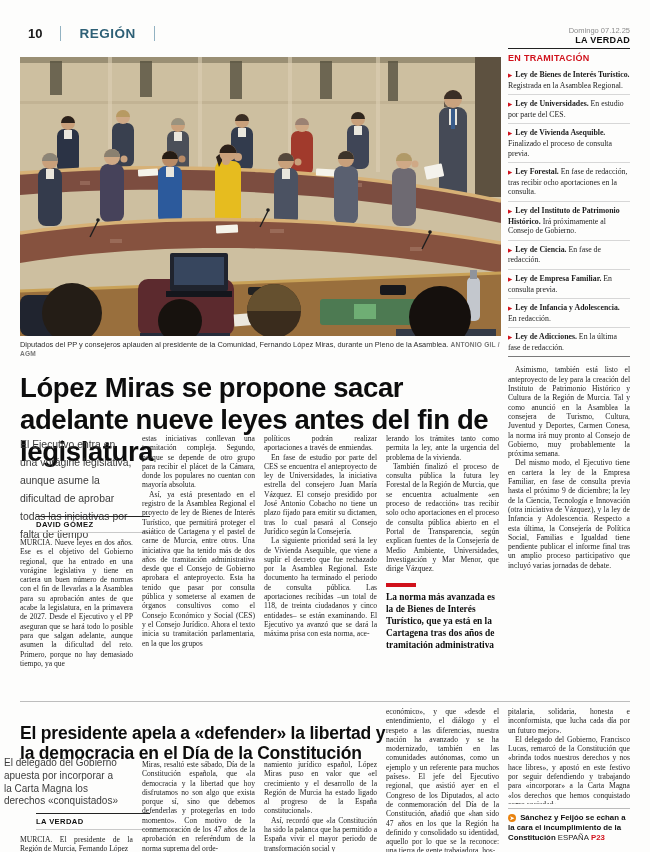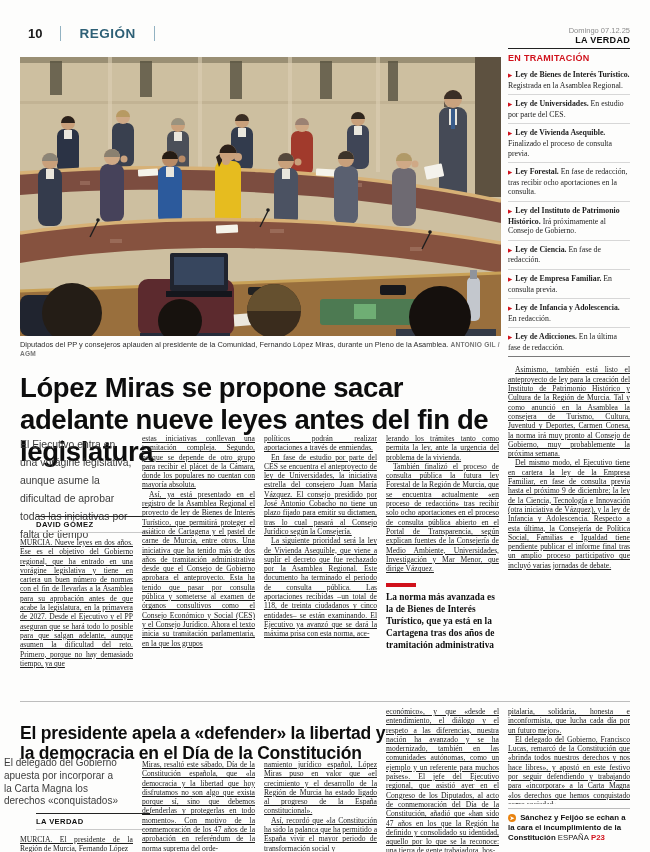--- a/index.html
+++ b/index.html
@@ -23,21 +23,21 @@
   .sb-title{border-top:1px solid #222;padding-top:4px;color:#d0111b;font-weight:bold;font-size:9px;letter-spacing:.3px;margin-bottom:3px;}
   .law-item{font-family:"Liberation Serif",serif;font-size:7.8px;line-height:9.6px;padding:4px 0;border-bottom:1px solid #d7d7d7;color:#1c1c1c;text-align:left;}
   .law-item:last-of-type{border-bottom:1px solid #7a7a7a;}
   .law-bullet{color:#d0111b;font-size:5.5px;margin-right:1px;}
   .law-name{font-weight:bold;}
   .sb-cont{margin-top:8px;}
   
   .bodycol{position:absolute;width:113px;font-family:"Liberation Serif",serif;font-size:7.6px;line-height:9.3px;
            color:#1c1c1c;text-align:justify;overflow:hidden;hyphens:auto;}
   .widecol{width:122px;}
-  .para{margin:0;text-decoration:underline;}
+  .para{margin:0;}
   .para:not(:first-child){text-indent:7px;}
   .sb-cont .para{text-indent:7px;font-size:7.6px;line-height:9.3px;text-align:justify;hyphens:auto;font-family:"Liberation Serif",serif;}
   
   .headline{position:absolute;left:20px;top:354px;width:490px;font-size:27.5px;line-height:32px;font-weight:bold;color:#0d0d0d;letter-spacing:-.4px;}
   .subhead{position:absolute;left:20px;top:436px;width:114px;font-size:10.4px;line-height:18px;color:#3c3c3c;}
   .byline{position:absolute;left:36px;width:114px;border-top:1px solid #222;border-bottom:1px solid #c9c9c9;
           padding:3px 0;font-size:7.6px;font-weight:bold;color:#111;letter-spacing:.4px;}
   .byline1{top:516px;}
   .col1-main{left:20px;top:538px;height:156px;}
   .col2-main{left:142px;top:434px;height:261px;}

